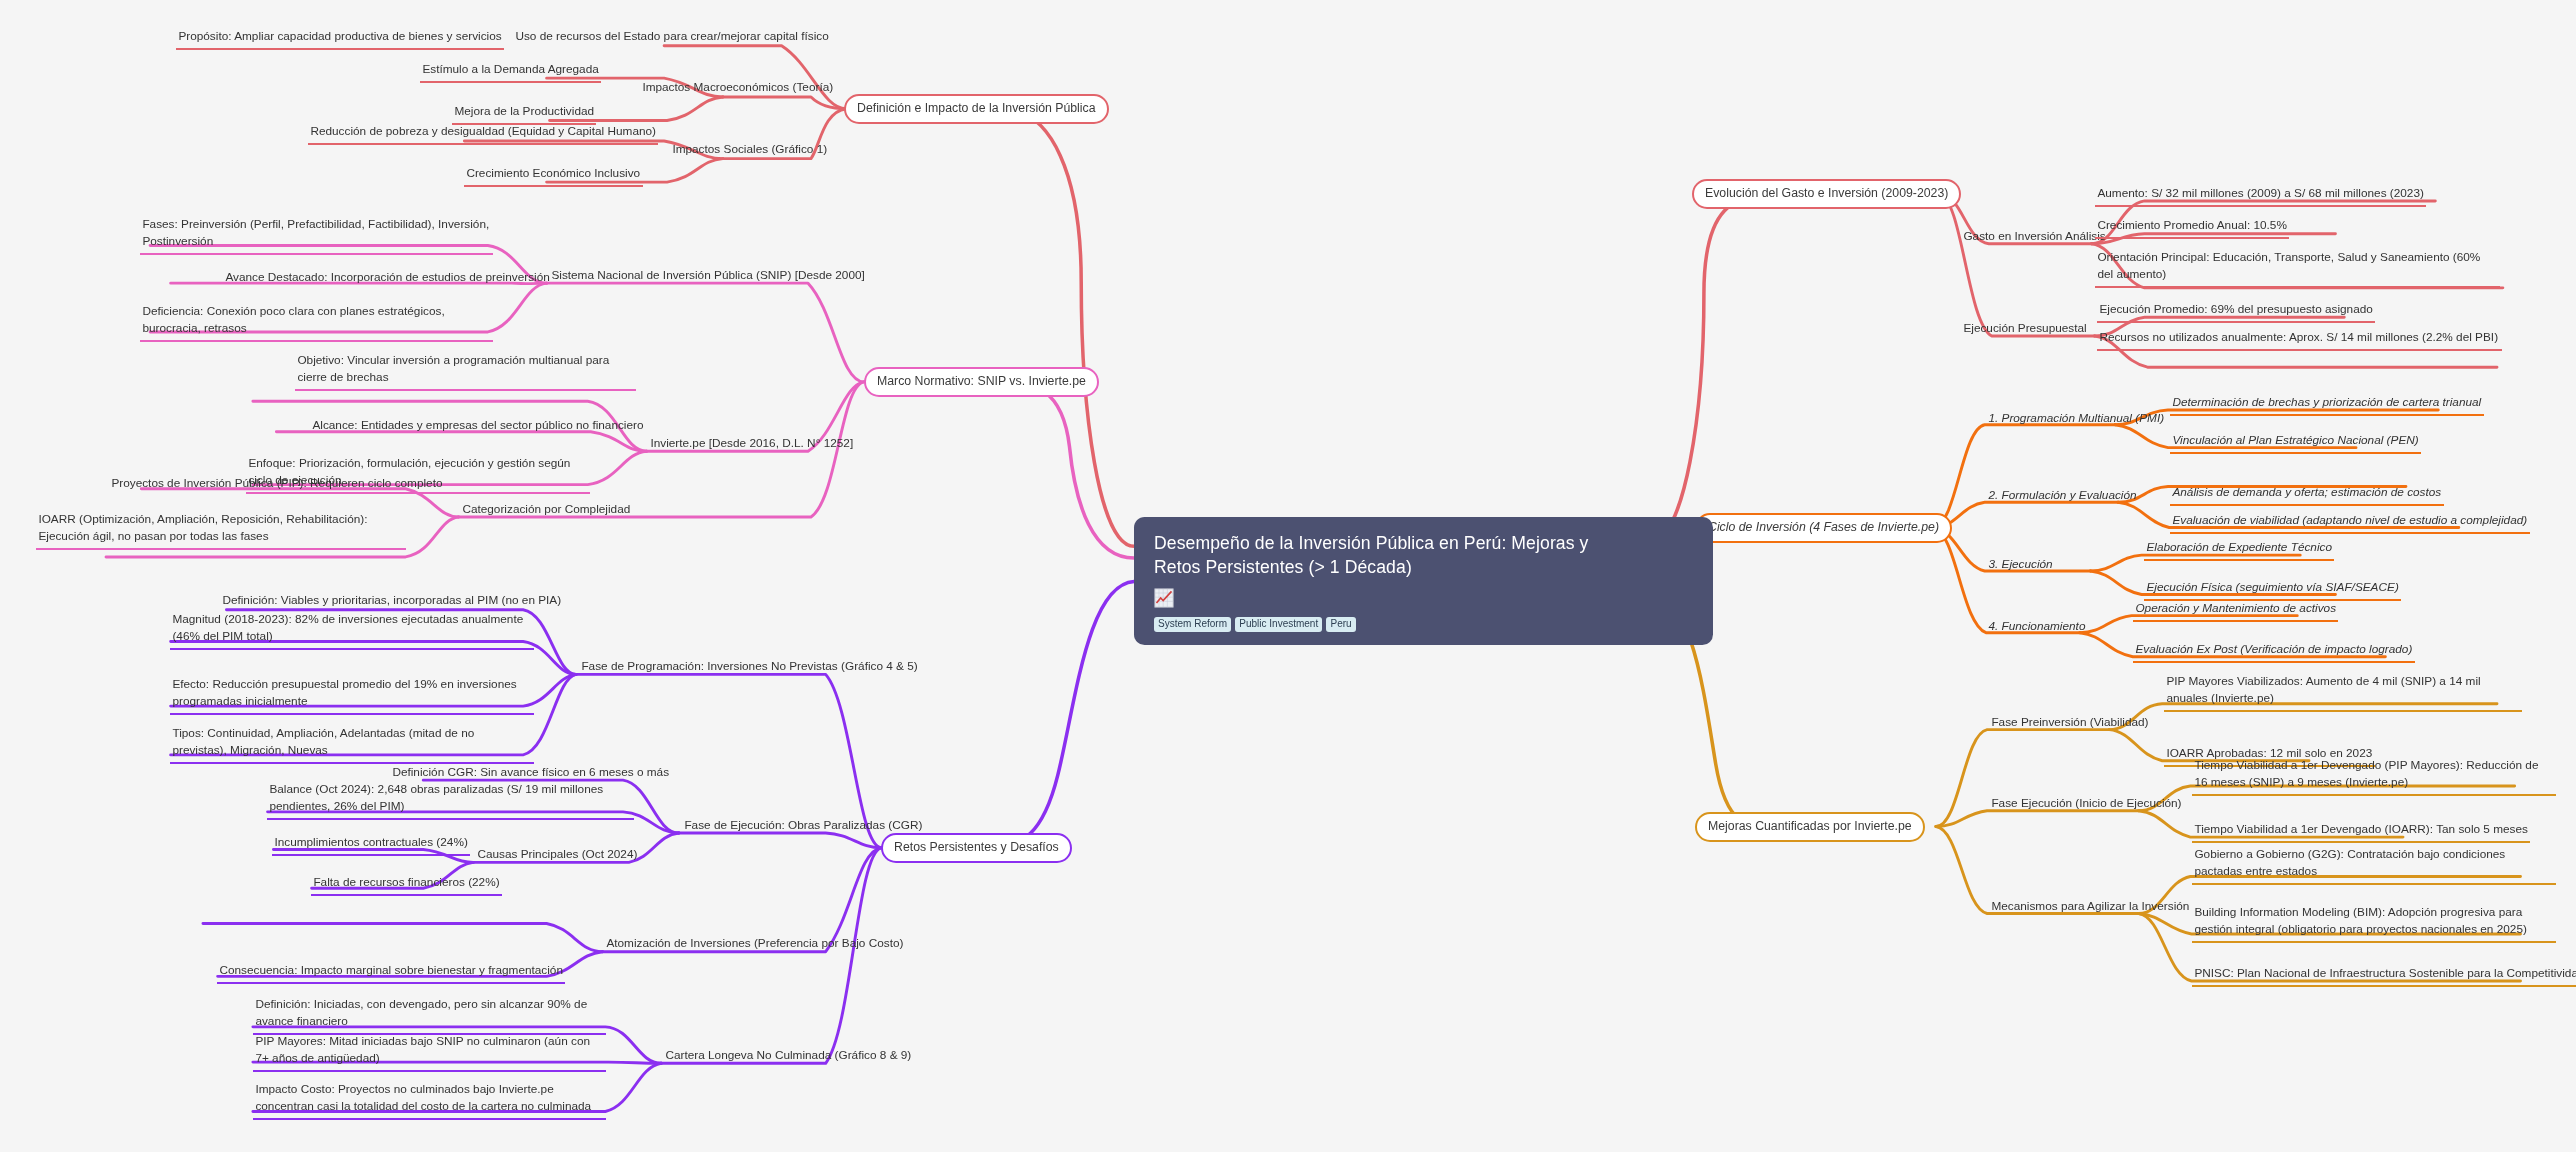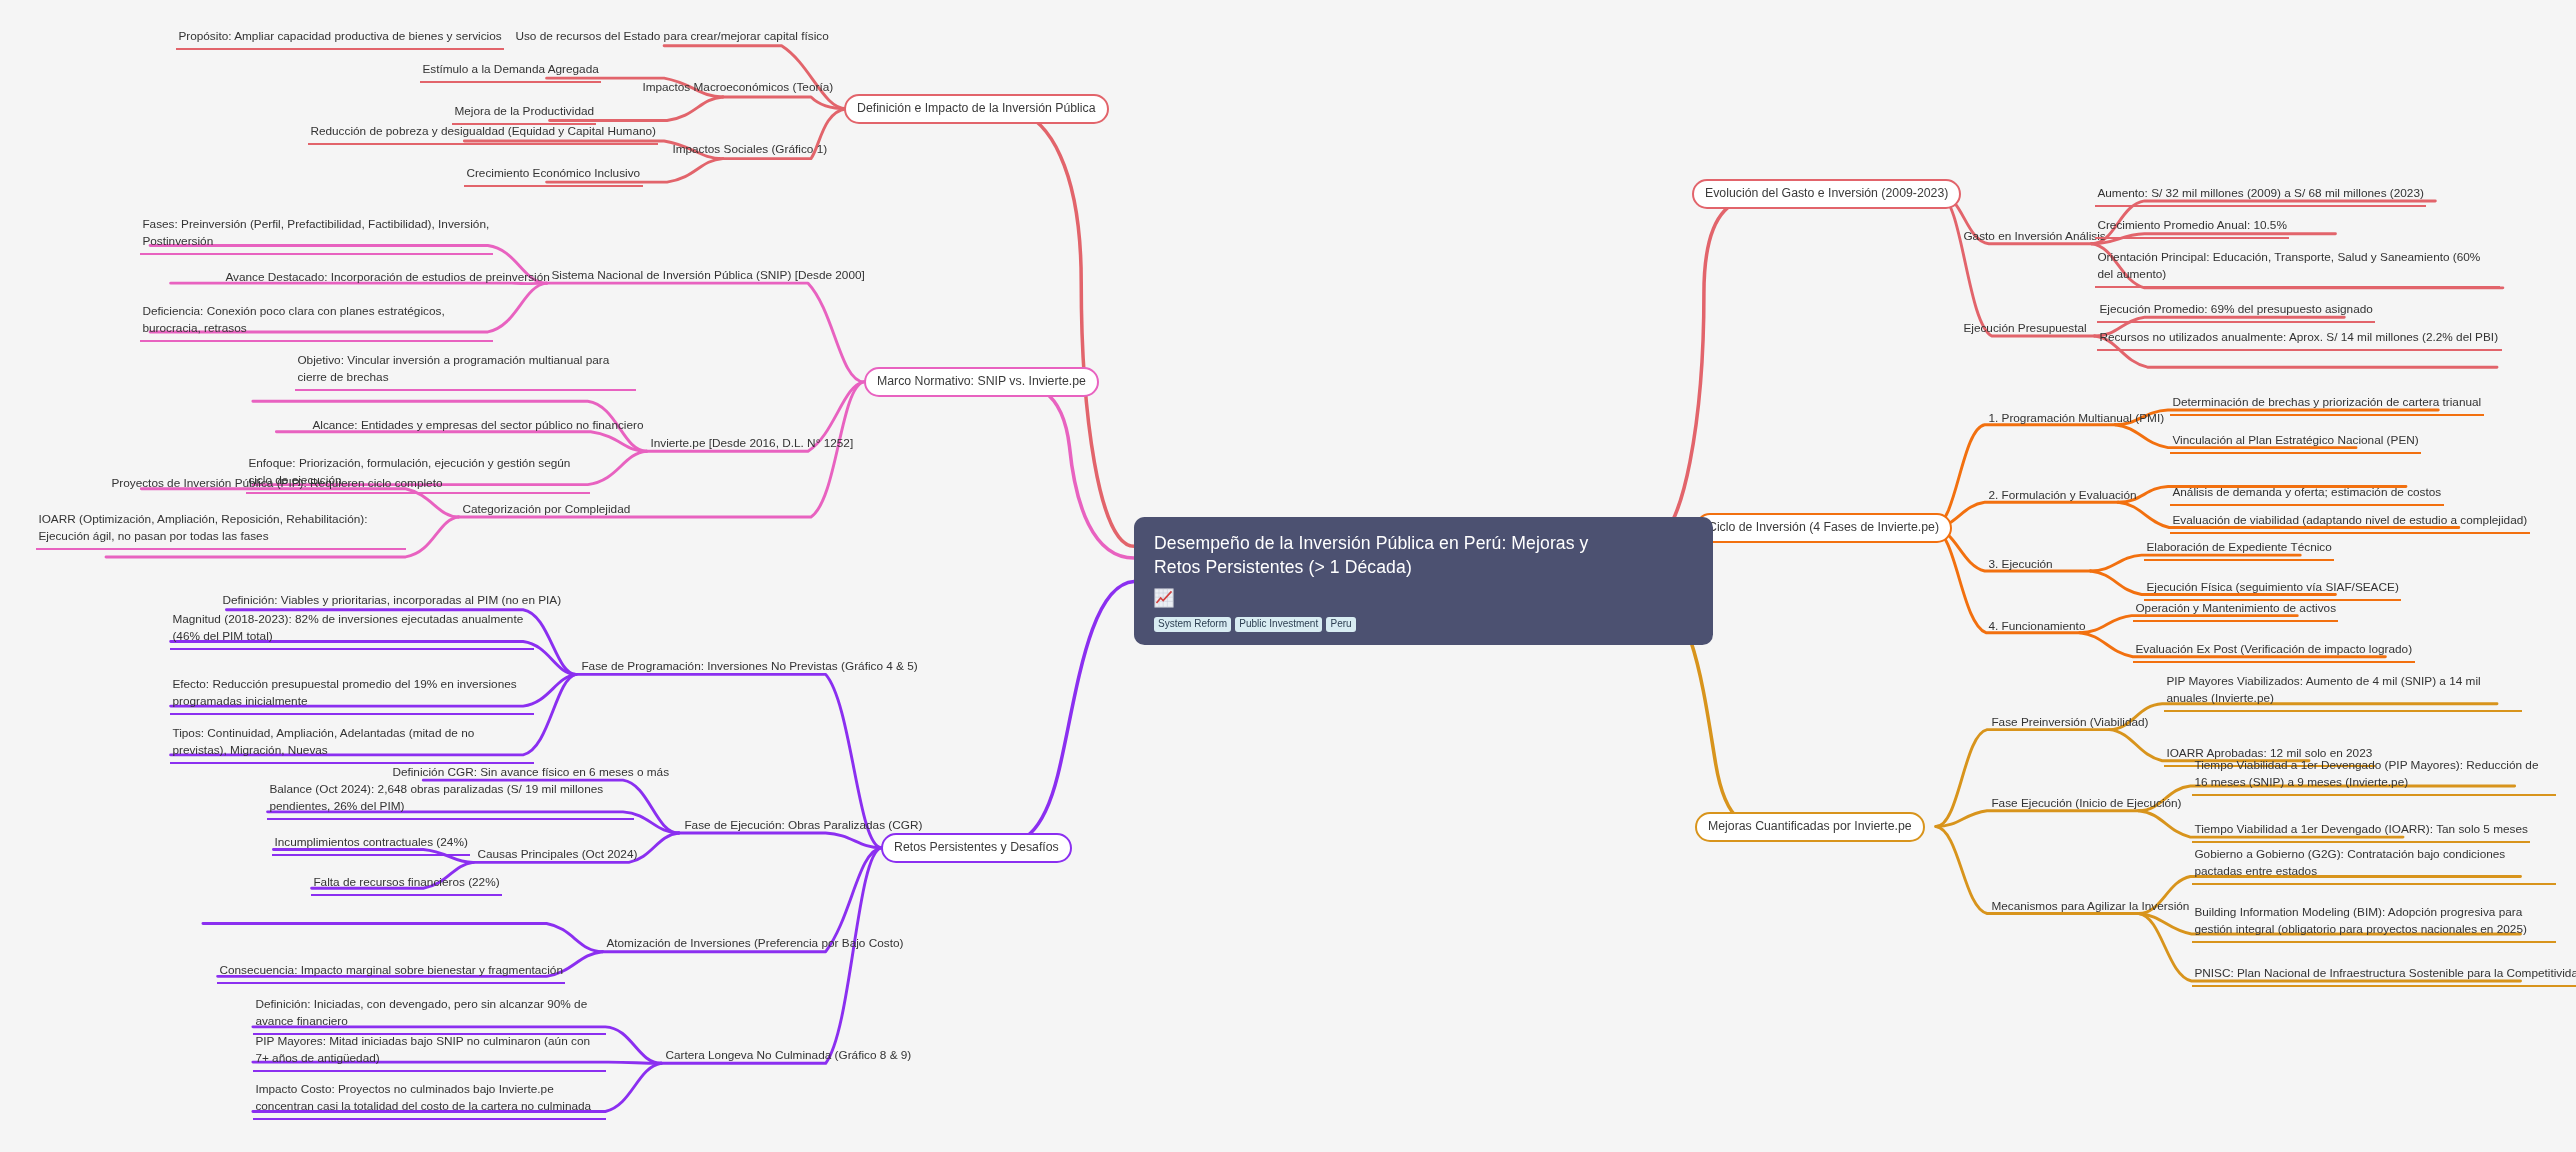--- a/index.html
+++ b/index.html
@@ -82,21 +82,21 @@
     line-height: 1.45;
     padding: 0 2.4px 2.9px 2.4px;
     z-index: 12;
     white-space: normal;
   }
   .leaf.nowrap { white-space: nowrap; }
 
   .c-red    { border-color: #e2646b; }
   .c-pink   { border-color: #e862c0; }
   .c-purple { border-color: #8b2ff0; }
-  .c-orange { border-color: #f2700f; }
+  .c-orange { border-color: #f2700f; font-style: italic; }
   .c-amber  { border-color: #d8941c; }
 </style>
 </head>
 <body>
 
 <div id="canvas">
 
   <svg id="wires" viewBox="0 0 4384 1961">
     <g fill="none" stroke-linecap="round" stroke-linejoin="round">
 

